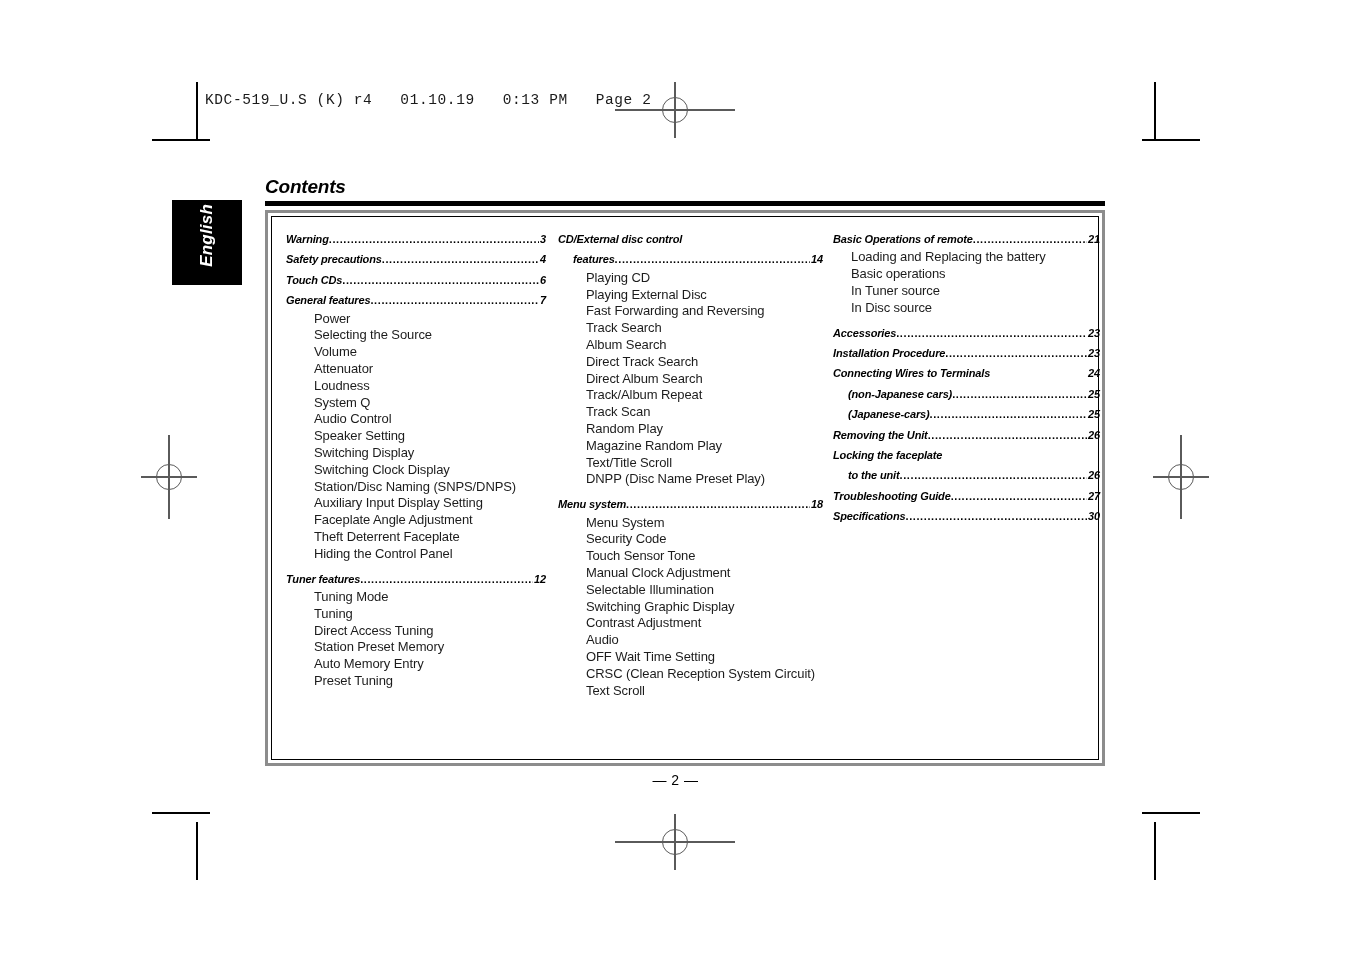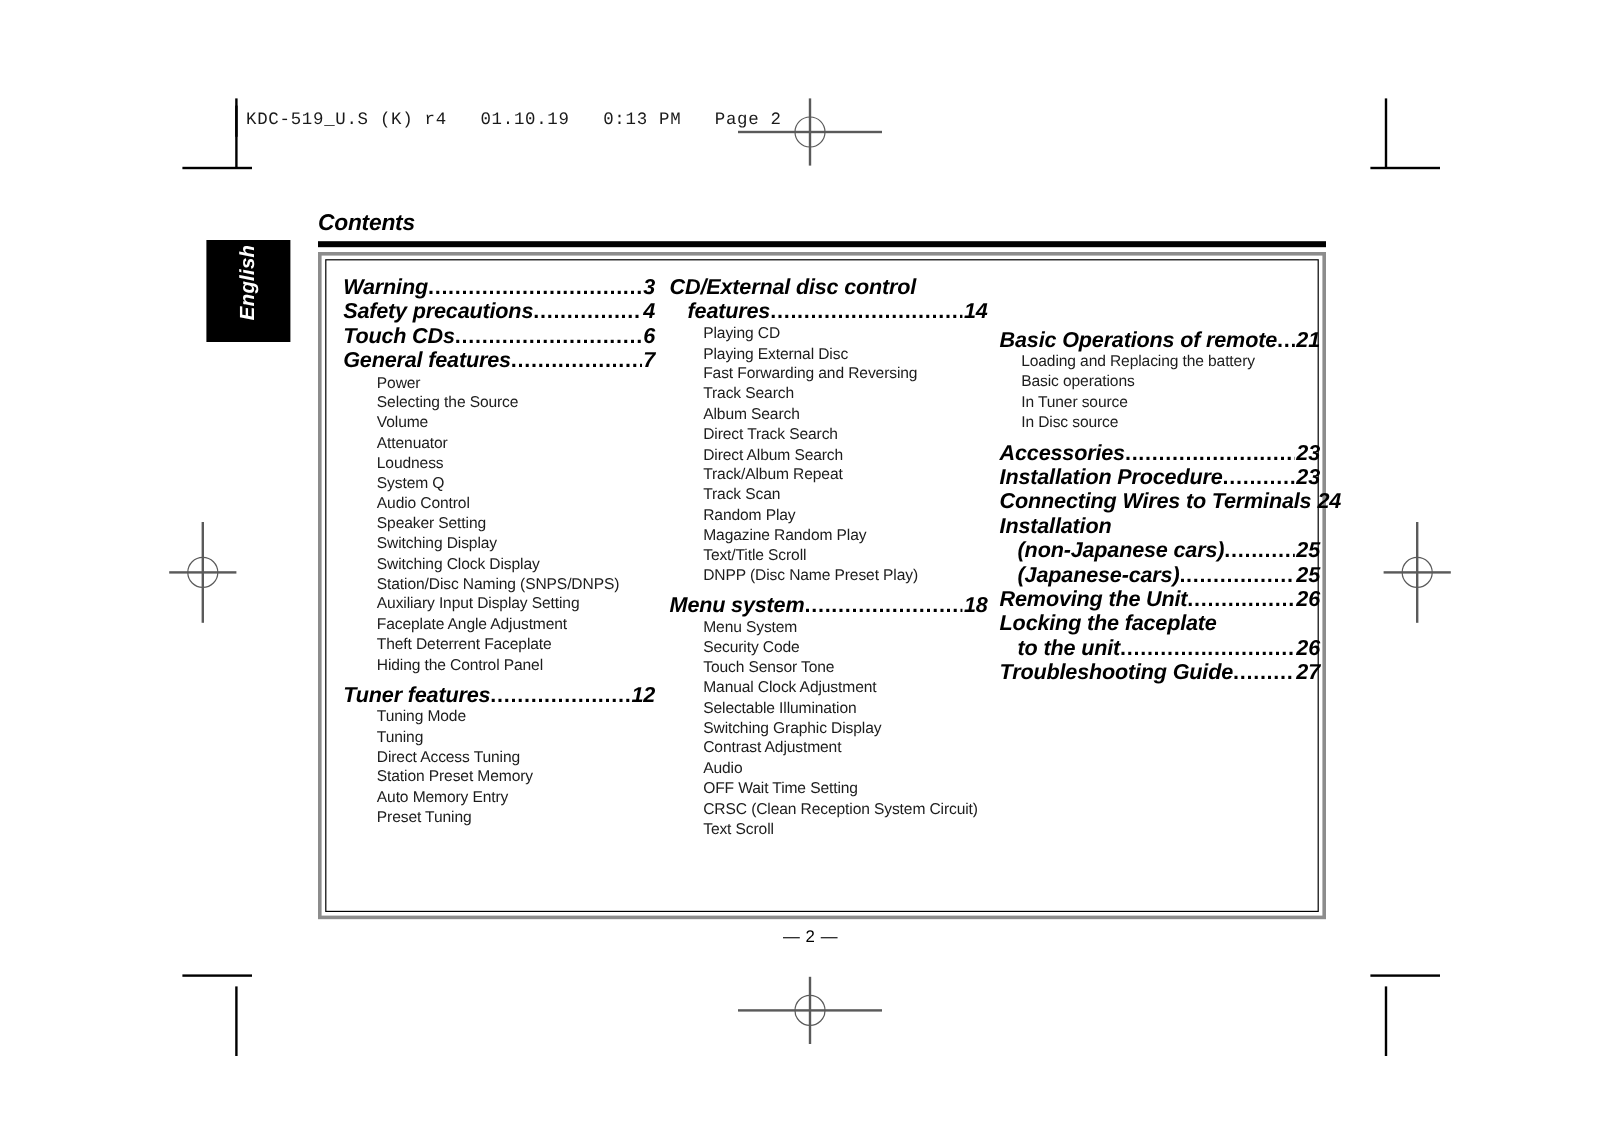--- a/index.html
+++ b/index.html
@@ -110,27 +110,27 @@
     display: flex;
     padding: 12px 0 0 0;
     box-sizing: border-box;
   }
   .col {
     box-sizing: border-box;
     position: relative;
   }
   .col-1 { width: 282px; padding-left: 14px; padding-right: 8px; }
   .col-2 { width: 277px; padding-left: 4px; padding-right: 8px; }
-  .col-3 { width: 275px; padding-left: 2px; padding-right: 6px; margin-top: 44px; }
+  .col-3 { width: 275px; padding-left: 2px; padding-right: 6px; }
 
   
   .entry {
     display: flex;
     align-items: baseline;
-    font-size: 18px;
+    font-size: 11px;
     font-weight: bold;
     font-style: italic;
     line-height: 20.4px;
     white-space: nowrap;
     letter-spacing: -0.15px;
   }
   .entry.cont { padding-left: 15px; justify-content: center; }
   .entry .e-label { flex: 0 0 auto; }
   .entry .e-label.gap::after { content: " "; }
   .entry .leader {
@@ -339,25 +339,20 @@
           <div class="entry">
             <span class="e-label gap">Installation Procedure</span>
             <span class="leader"></span>
             <span class="e-page">23</span>
           </div>
           <div class="entry">
             <span class="e-label">Connecting Wires to Terminals</span>
             <span class="leader" style="visibility: hidden;"></span>
             <span class="e-page">24</span>
           </div>
-          <div class="entry">
-            <span class="e-label">Installation</span>
-            <span class="leader" style="visibility: hidden;"></span>
-            <span class="e-page"></span>
-          </div>
           <div class="entry cont">
             <span class="e-label gap">(non-Japanese cars)</span>
             <span class="leader"></span>
             <span class="e-page">25</span>
           </div>
           <div class="entry cont">
             <span class="e-label gap">(Japanese-cars)</span>
             <span class="leader"></span>
             <span class="e-page">25</span>
           </div>
@@ -374,18 +369,23 @@
           <div class="entry cont">
             <span class="e-label gap">to the unit</span>
             <span class="leader"></span>
             <span class="e-page">26</span>
           </div>
           <div class="entry">
             <span class="e-label gap">Troubleshooting Guide</span>
             <span class="leader"></span>
             <span class="e-page">27</span>
           </div>
+          <div class="entry">
+            <span class="e-label gap">Specifications</span>
+            <span class="leader"></span>
+            <span class="e-page">30</span>
+          </div>
         </div>
     </div>
   </div>
 </div>
 
 <div class="footer-page">— 2 —</div>
 
 </body></html>

